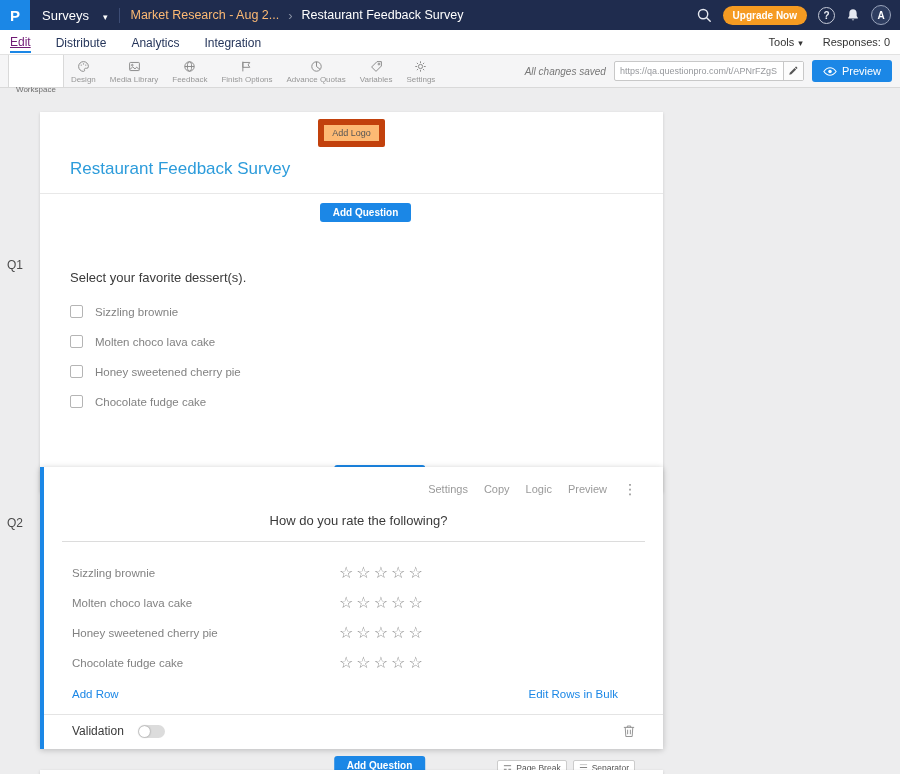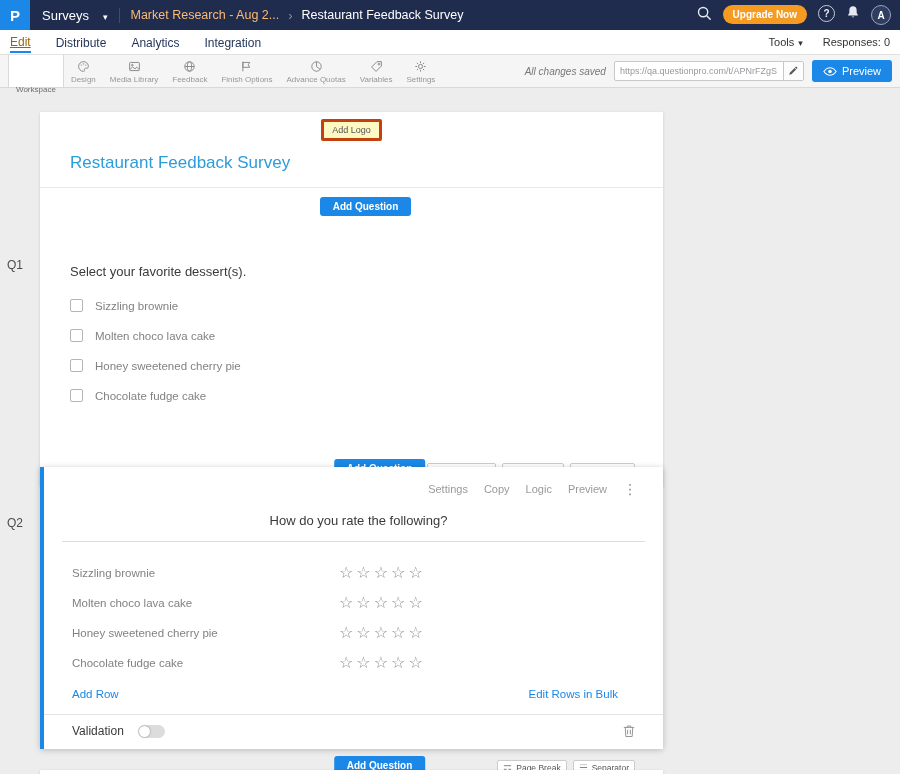--- a/index.html
+++ b/index.html
@@ -15,33 +15,33 @@
   
   .topbar { height: 30px; background: #1f2c4e; display: flex; align-items: center; color: #fff; }
   .logo { width: 30px; height: 30px; background: #1b87e6; display: flex; align-items: center; justify-content: center;
           font-size: 15px; font-weight: bold; color: #fff; cursor: pointer; }
   .product { margin-left: 12px; font-size: 13px; display: flex; align-items: center; gap: 14px; cursor: pointer; }
   .caret::before { content: "▾"; font-size: 9px; color: inherit; }
   .tb-divider { width: 1px; height: 15px; background: #3c4c74; margin: 0 11px; }
   .crumb-folder { color: #fdba74; font-size: 12.5px; cursor: pointer; max-width: 170px; white-space: nowrap; overflow: hidden; }
   .crumb-sep { color: #8a93a6; margin: 0 9px; font-size: 13px; }
   .crumb-survey { color: #fff; font-size: 12.5px; white-space: nowrap; }
-  .topbar-right { margin-left: auto; display: flex; align-items: flex-start; gap: 11px; padding-right: 9px; }
+  .topbar-right { margin-left: auto; display: flex; align-items: center; gap: 11px; padding-right: 9px; }
   .icon-btn { display: flex; align-items: center; justify-content: center; cursor: pointer; }
   .upgrade-btn { background: #f59b22; color: #fff; font-size: 10px; font-weight: bold; padding: 4px 10px; border-radius: 10px; }
   .help-btn { width: 17px; height: 17px; border: 1px solid #c6cbd8; border-radius: 50%; color: #e8ebf2;
               font-size: 10px; font-weight: bold; display: flex; align-items: center; justify-content: center; cursor: pointer; }
   .avatar { width: 20px; height: 20px; border: 1px solid #9aa4bb; border-radius: 50%; background: #2e3d60; color: #fff;
             font-size: 10px; font-weight: bold; display: flex; align-items: center; justify-content: center; cursor: pointer; }
 
   
   .tabbar { height: 25px; background: #fff; border-bottom: 1px solid #e2e2e2; display: flex; align-items: center;
             padding: 0 10px; font-size: 12px; color: #25355a; }
   .tab { margin-right: 25px; padding: 4px 0 2px; cursor: pointer; }
-  .tab.active { border-bottom: 2px solid #1b87e6; color: #a16207; text-decoration: underline; }
+  .tab.active { border-bottom: 2px solid #1b87e6; color: #701a75; text-decoration: underline; }
   .tabbar-right { margin-left: auto; display: flex; align-items: center; gap: 20px; font-size: 11px; color: #333; }
   .tools { display: flex; align-items: center; gap: 4px; cursor: pointer; }
 
   
   .toolbar { height: 33px; background: #f5f5f6; border-bottom: 1px solid #d9d9d9; display: flex; align-items: stretch; padding-left: 8px; }
   .tool-item { display: flex; flex-direction: column; align-items: center; justify-content: center; gap: 2px;
                padding: 2px 7px 1px; color: #979797; font-size: 8px; cursor: pointer; white-space: nowrap; }
   .tool-item.selected { background: #fff; border-left: 1px solid #d9d9d9; border-right: 1px solid #d9d9d9; color: #6f6f6f; gap: 36px; }
   .ticon { width: 13px; height: 13px; stroke: #8a8a8a; fill: none; stroke-width: 1.2; }
   .toolbar-right { margin-left: auto; display: flex; align-items: center; gap: 8px; padding-right: 8px; }
@@ -57,21 +57,21 @@
   .content { position: relative; height: 686px; }
   .q-label { position: absolute; left: 7px; font-size: 12px; color: #4a4a4a; }
   #q1-label { top: 170px; }
   #q2-label { top: 428px; }
   .card { position: absolute; left: 40px; width: 623px; background: #fff; box-shadow: 0 1px 3px rgba(0,0,0,0.14); }
   #card1 { top: 24px; }
   #card2 { top: 379px; border-left: 4px solid #1b87e6; box-shadow: 0 1px 6px rgba(0,0,0,0.22); }
   #card3 { top: 682px; height: 92px; }
 
   .logo-row { padding-top: 7px; text-align: center; }
-  .add-logo-btn { font-size: 9px; color: #555; border: 3px solid #c2410c; background: #fef9c3; padding: 3px 8px; border-radius: 2px; }
+  .add-logo-btn { font-size: 9px; color: #555; border: 6px solid #c2410c; background: #fdba74; padding: 3px 8px; border-radius: 2px; }
   .survey-title { margin: 12px 30px 14px; font-size: 17px; font-weight: normal; color: #2d9cdb; }
   .divider { border-top: 1px solid #e8e8e8; }
   .add-q-row { padding: 8px 0; text-align: center; }
   .add-q-btn { display: inline-block; background: #1b87e6; color: #fff; font-size: 10px; font-weight: bold;
                padding: 4px 13px; border-radius: 3px; margin-left: 28px; }
   .q1-body { padding: 40px 30px 36px; }
   .q-text { font-size: 13px; color: #3a3a3a; margin-bottom: 20px; }
   .q-option { display: flex; align-items: center; margin-bottom: 17px; cursor: pointer; }
   .checkbox { width: 13px; height: 13px; border: 1px solid #b5b5b5; border-radius: 2px; background: #fff; margin-right: 12px; flex: none; }
   .opt-label { font-size: 11.5px; color: #828282; }

